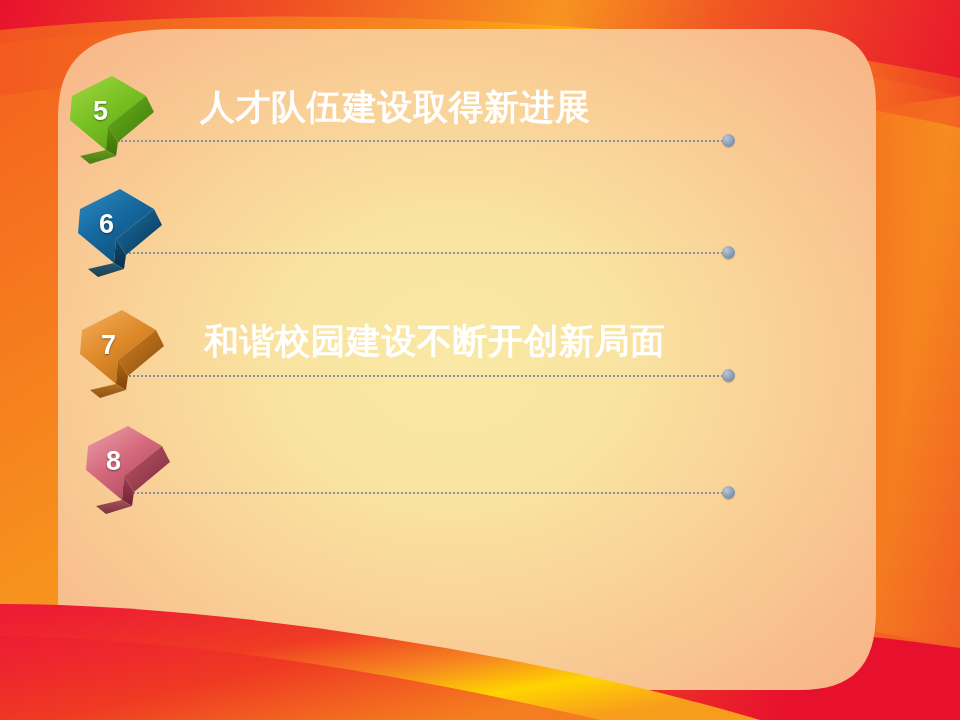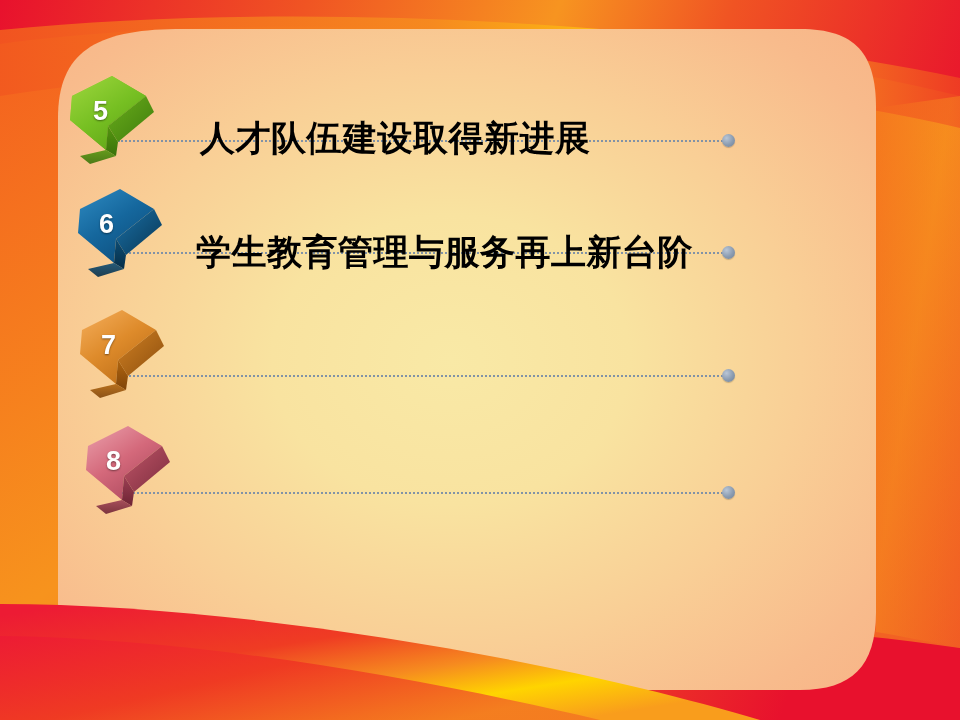--- a/index.html
+++ b/index.html
@@ -75,28 +75,27 @@
     font-family: "Liberation Sans", "DejaVu Sans", sans-serif;
     font-weight: bold;
     font-size: 27px;
     line-height: 1;
     text-shadow: 0 1px 2px rgba(0,0,0,.45);
     pointer-events: none;
   }
 
   .row-title {
     position: absolute;
-    color: #000000;
-    font-family: Liberation Serif, serif;
+    color: #ffffff;
+    font-family: Liberation Sans, sans-serif;
     font-weight: 600;
     font-size: 35px;
     line-height: 1.1;
     white-space: nowrap;
     letter-spacing: .5px;
-    margin-top: 32px;
   }
 
   
   #row-5 { top: 60px; }
   #row-6 { top: 178px; }
   #row-7 { top: 294px; }
   #row-8 { top: 410px; }
 
   #row-5 .row-line { top: 80px; }
   #row-6 .row-line { top: 74px; }
@@ -281,21 +280,20 @@
             </linearGradient>
           </defs>
           <polygon points="4,28 44,8 78,28 40,58 38,82 2,52" fill="url(#c6f)"></polygon>
           <polygon points="78,28 86,44 50,74 40,58" fill="url(#c6s)"></polygon>
           <polygon points="40,58 50,74 48,88 38,82" fill="url(#c6b)"></polygon>
           <polygon points="38,82 48,88 22,96 12,88" fill="url(#c6b)" opacity="0.9"></polygon>
         </svg>
       </div>
       <div class="cube-num">6</div>
 
-      <div class="row-title">学生教育管理与服务再上新台阶</div>
     </div>
 
     <div class="row" id="row-7">
       <div class="row-line"></div>
       <div class="row-enddot"></div>
 
       <div class="cube">
         <svg viewBox="0 0 96 92" aria-hidden="true">
           <defs>
             <linearGradient id="c7f" x1="0.15" y1="0" x2="0.85" y2="1">
@@ -313,20 +311,21 @@
             </linearGradient>
           </defs>
           <polygon points="4,28 44,8 78,28 40,58 38,82 2,52" fill="url(#c7f)"></polygon>
           <polygon points="78,28 86,44 50,74 40,58" fill="url(#c7s)"></polygon>
           <polygon points="40,58 50,74 48,88 38,82" fill="url(#c7b)"></polygon>
           <polygon points="38,82 48,88 22,96 12,88" fill="url(#c7b)" opacity="0.9"></polygon>
         </svg>
       </div>
       <div class="cube-num">7</div>
 
+      <div class="row-title">和谐校园建设不断开创新局面</div>
     </div>
 
     <div class="row" id="row-8">
       <div class="row-line"></div>
       <div class="row-enddot"></div>
 
       <div class="cube">
         <svg viewBox="0 0 96 92" aria-hidden="true">
           <defs>
             <linearGradient id="c8f" x1="0.15" y1="0" x2="0.85" y2="1">

